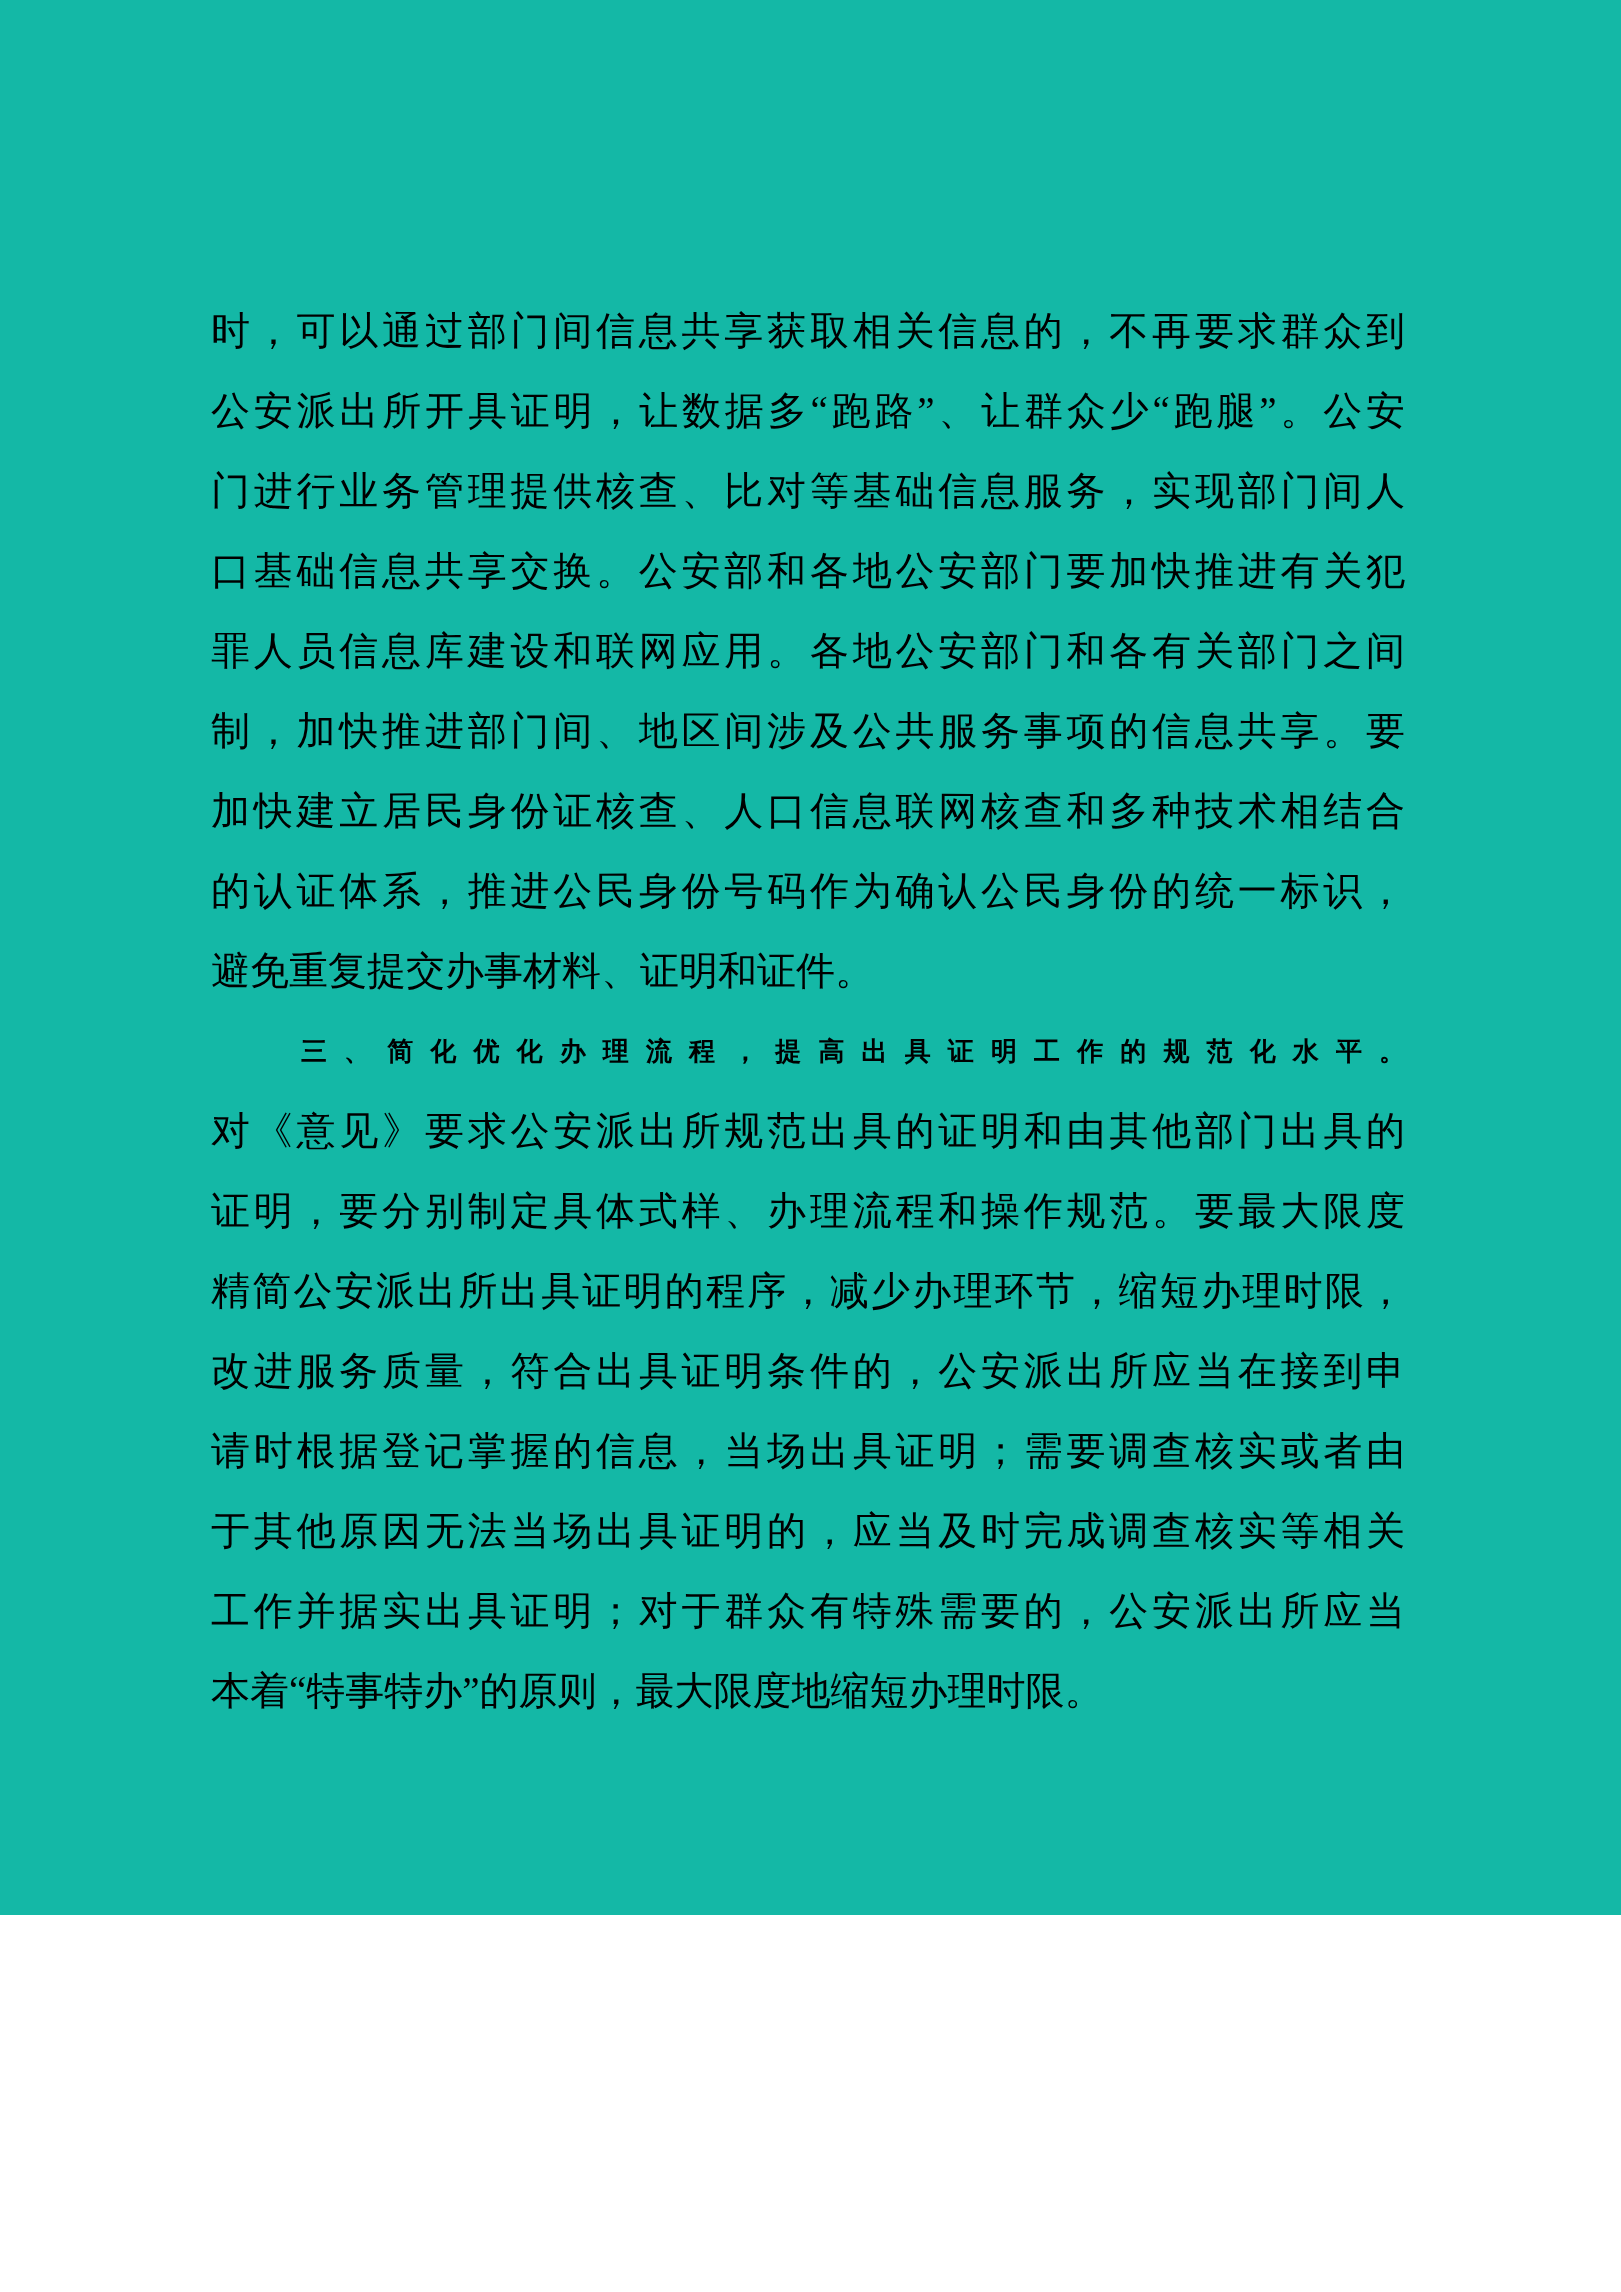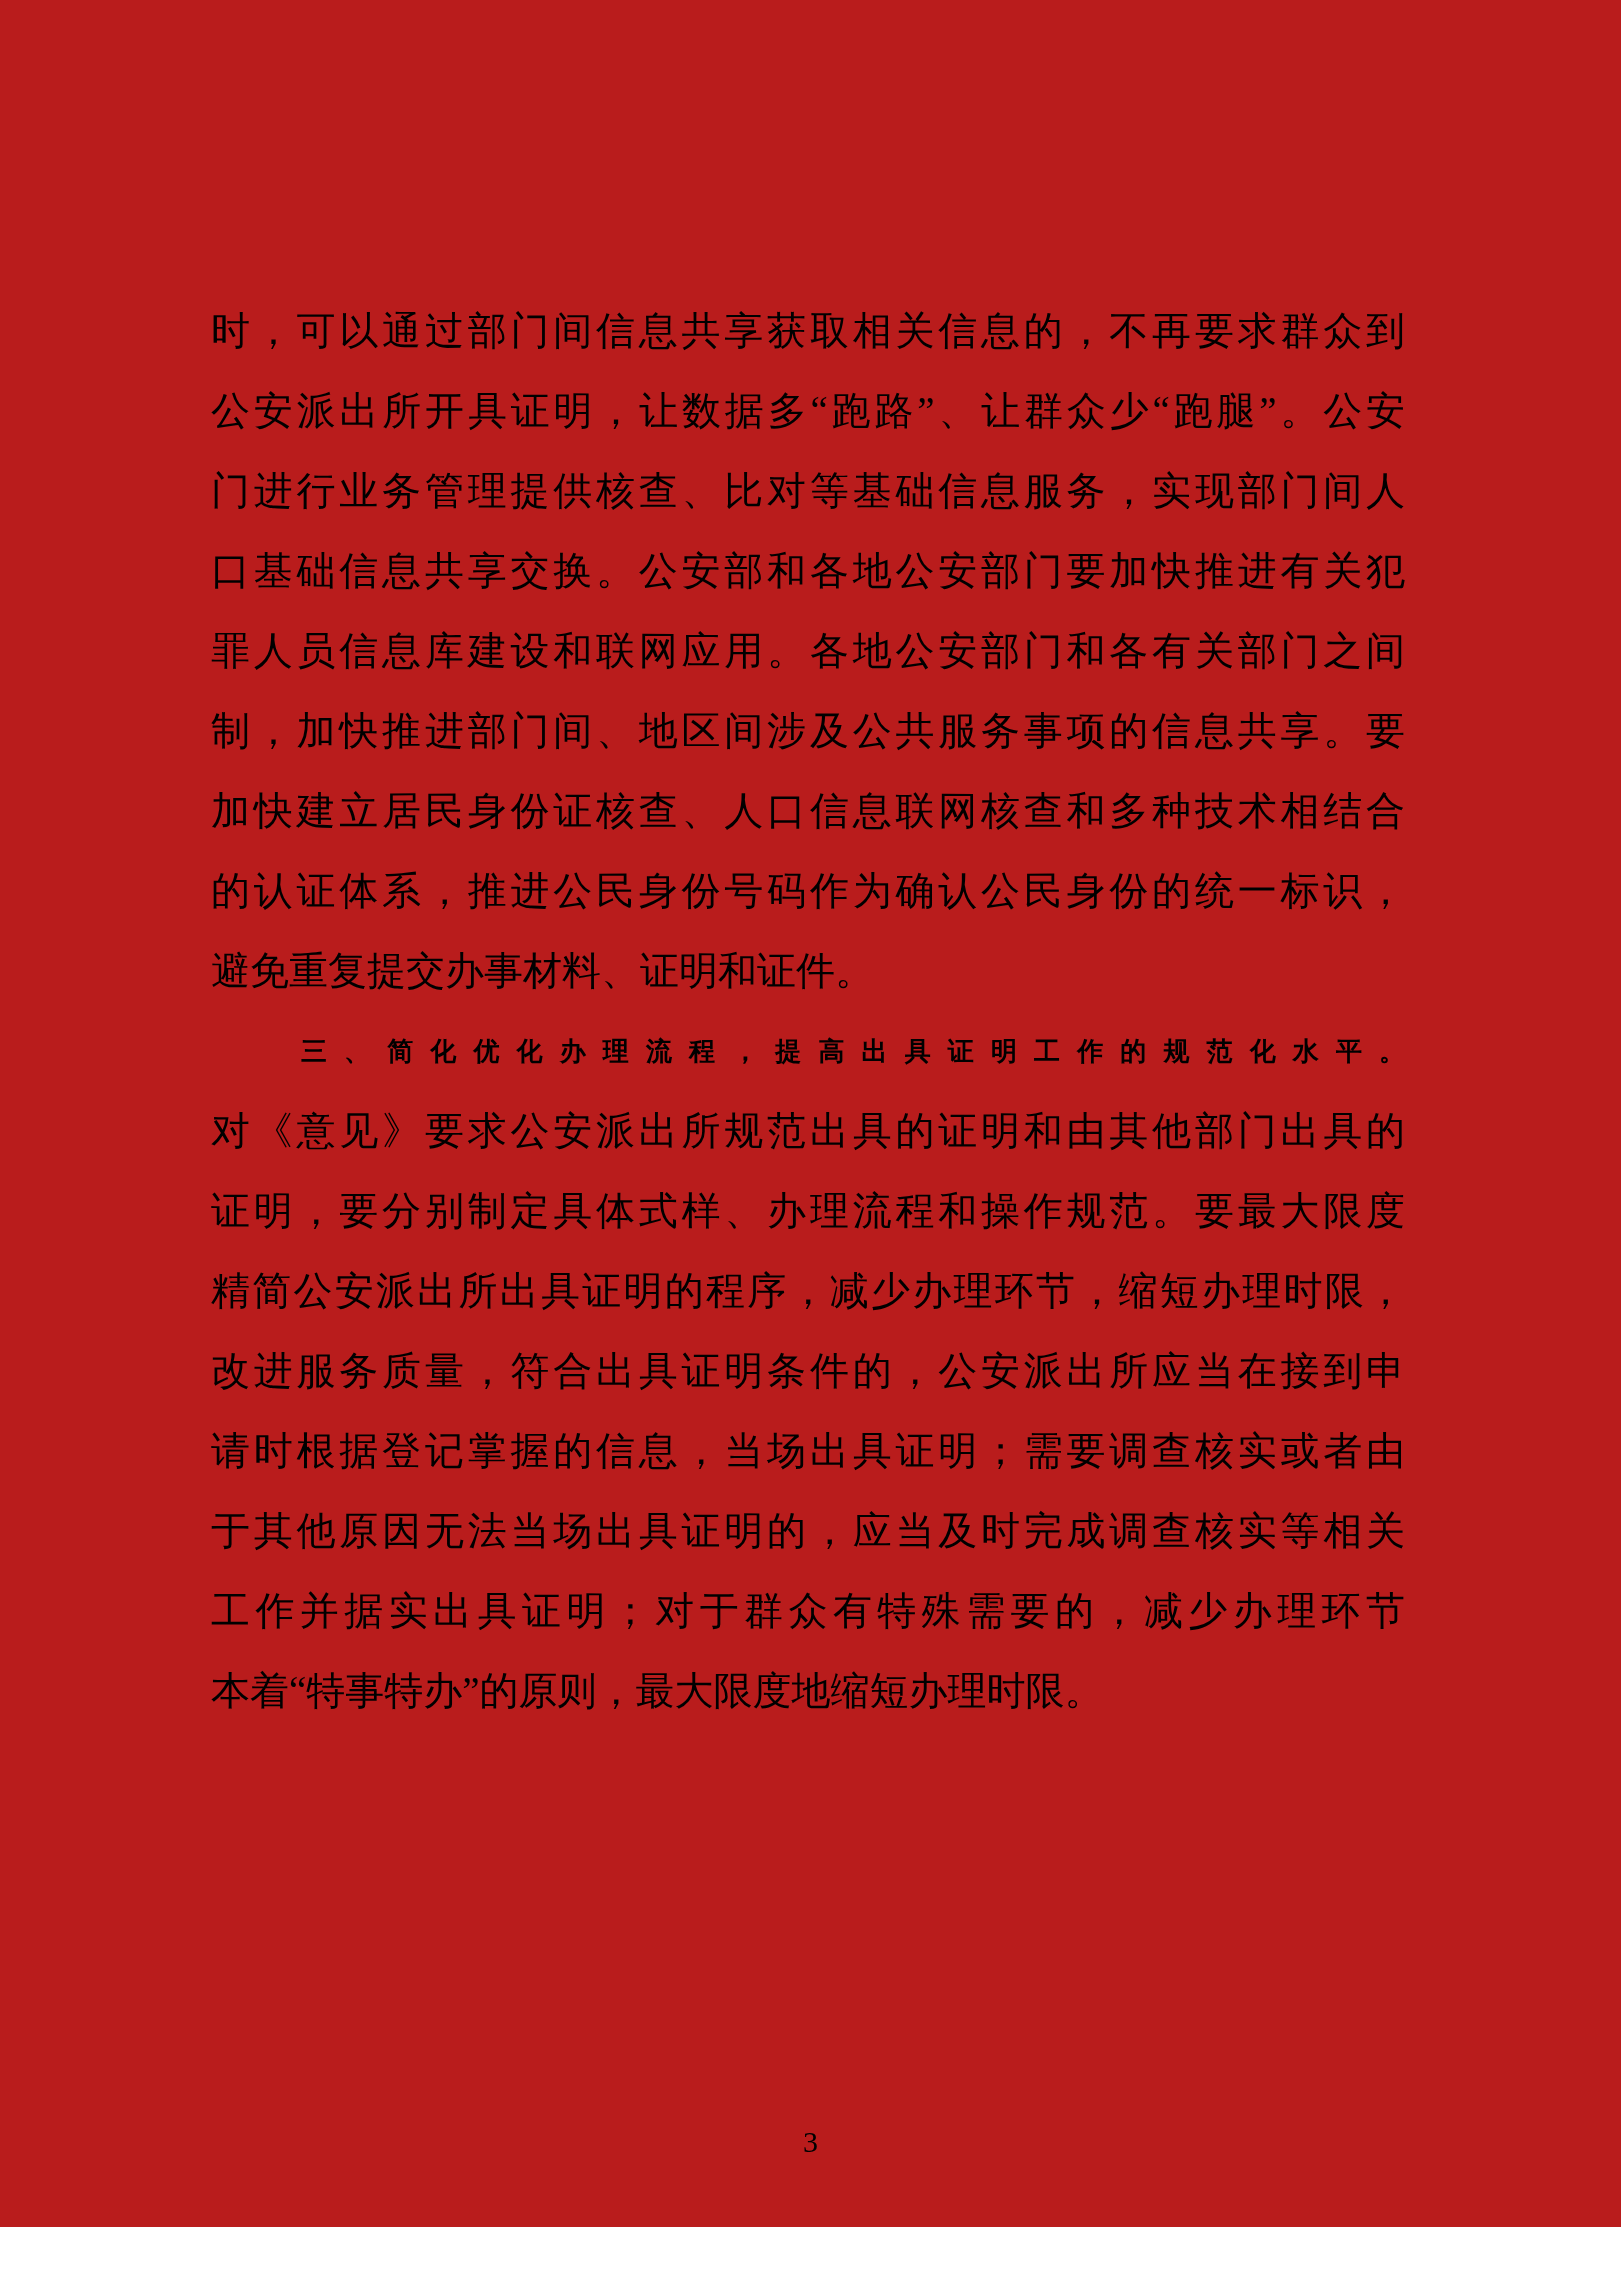--- a/index.html
+++ b/index.html
@@ -3,22 +3,22 @@
 <meta charset="utf-8">
 <style>
   html, body {
     margin: 0;
     padding: 0;
     background: #ffffff;
   }
   .page {
     position: relative;
     width: 1621px;
-    height: 2227px;
-    background: #b91c1c;
+    height: 1915px;
+    background: #14b8a6;
     overflow: hidden;
     font-family: "Liberation Serif", serif;
   }
   .text-block {
     position: absolute;
     left: 211px;
     top: 291px;
     width: 1194px;
   }
   .line {
@@ -68,18 +68,18 @@
     <div class="line">加快建立居民身份证核查、人口信息联网核查和多种技术相结合</div>
     <div class="line">的认证体系，推进公民身份号码作为确认公民身份的统一标识，</div>
     <div class="line para-end">避免重复提交办事材料、证明和证件。</div>
     <div class="line heading">三、简化优化办理流程，提高出具证明工作的规范化水平。</div>
     <div class="line">对《意见》要求公安派出所规范出具的证明和由其他部门出具的</div>
     <div class="line">证明，要分别制定具体式样、办理流程和操作规范。要最大限度</div>
     <div class="line">精简公安派出所出具证明的程序，减少办理环节，缩短办理时限，</div>
     <div class="line">改进服务质量，符合出具证明条件的，公安派出所应当在接到申</div>
     <div class="line">请时根据登记掌握的信息，当场出具证明；需要调查核实或者由</div>
     <div class="line">于其他原因无法当场出具证明的，应当及时完成调查核实等相关</div>
-    <div class="line">工作并据实出具证明；对于群众有特殊需要的，减少办理环节</div>
+    <div class="line">工作并据实出具证明；对于群众有特殊需要的，公安派出所应当</div>
     <div class="line para-end">本着“特事特办”的原则，最大限度地缩短办理时限。</div>
   </div>
   <div class="page-number">3</div>
 </div>
 
 
 </body></html>

